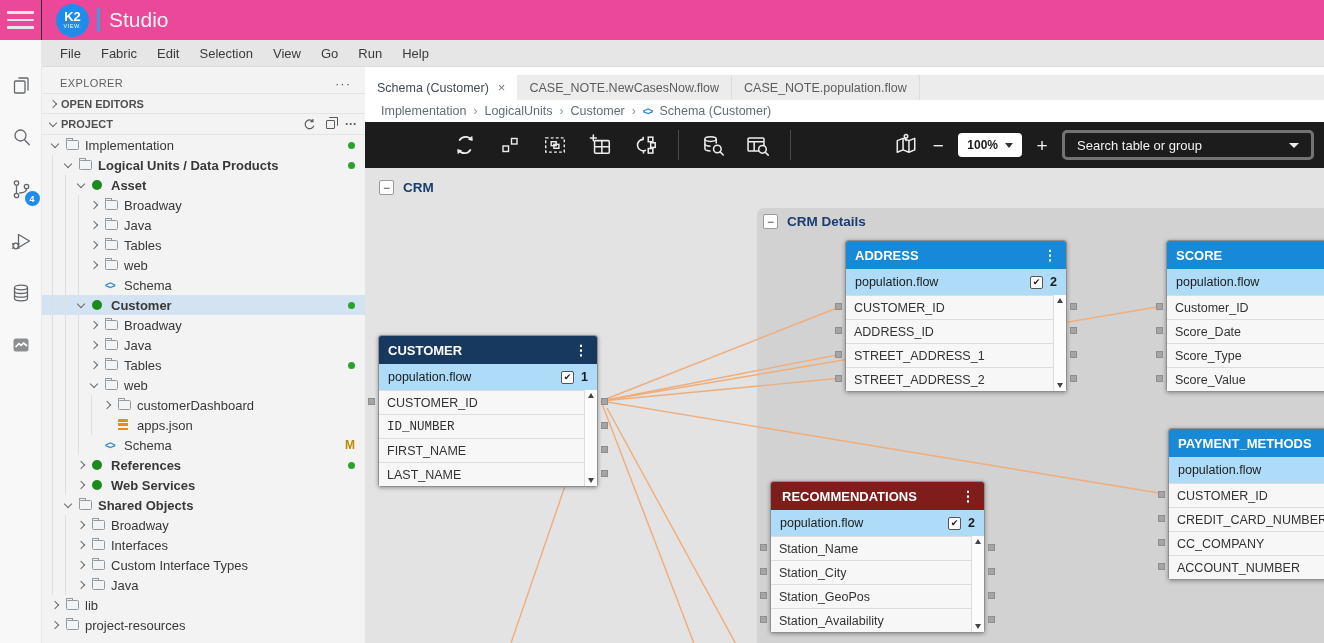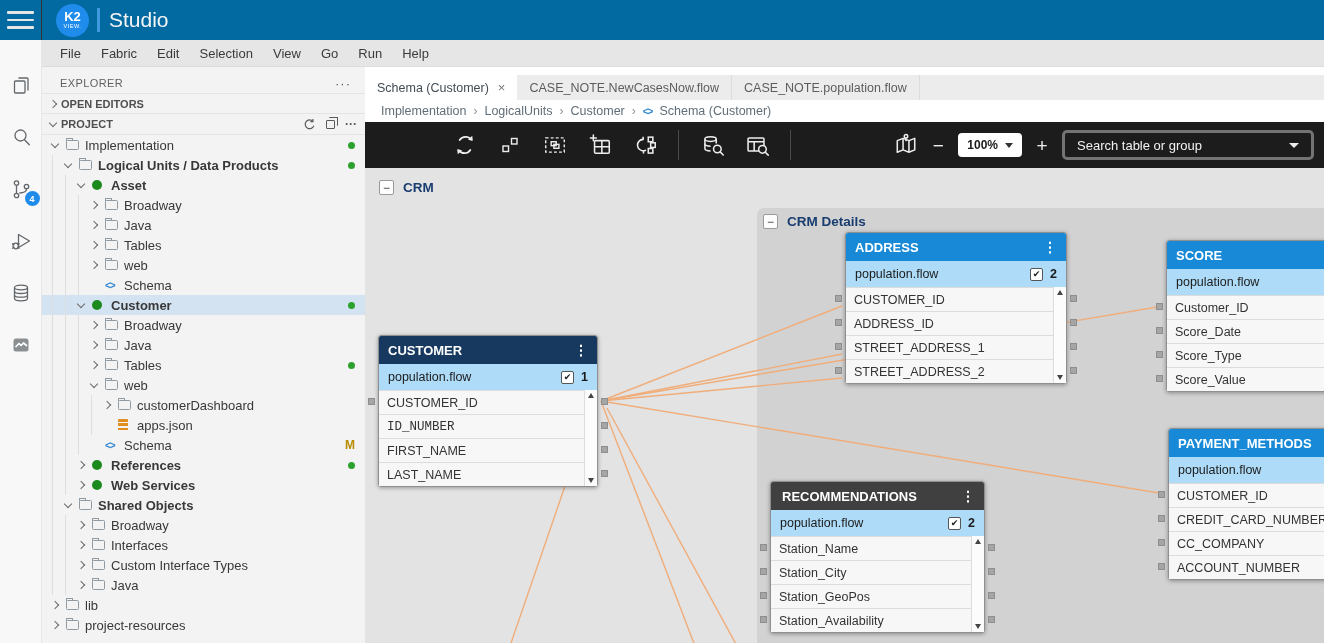--- a/index.html
+++ b/index.html
@@ -1,20 +1,20 @@
 <!DOCTYPE html>
 <html><head>
 <meta charset="utf-8">
 <style>
   * { margin:0; padding:0; box-sizing:border-box; }
   html,body { width:1324px; height:643px; overflow:hidden; font-family:"Liberation Sans", sans-serif; background:#fff; }
   body { position:relative; }
 
   
-  .topbar { position:absolute; left:0; top:0; width:1324px; height:40px; background:#0369a1; display:flex; align-items:center; }
+  .topbar { position:absolute; left:0; top:0; width:1324px; height:40px; background:#ec4899; display:flex; align-items:center; }
   .hamburger { width:42px; height:40px; display:flex; flex-direction:column; justify-content:center; gap:5px; padding:0 7px; border-right:1px solid #333; cursor:pointer; }
   .hamburger span { display:block; height:2.5px; background:#e6e6e6; border-radius:1px; }
   .logo-wrap { display:flex; align-items:center; margin-left:14px; }
   .k2circle { width:33px; height:33px; border-radius:50%; background:#1f8ceb; color:#fff; display:flex; flex-direction:column; align-items:center; justify-content:center; line-height:1; }
   .k2circle .l1 { font-size:13px; font-weight:bold; }
   .k2circle .l2 { font-size:5.5px; letter-spacing:.5px; margin-top:1px; }
   .blue-sep { width:3px; height:24px; background:#3f9ae0; margin:0 9px 0 8px; }
   .product { color:#f5f5f5; font-size:21px; }
 
   
@@ -620,21 +620,21 @@
             <span class="tri-up"></span>
             <span class="tri-dn"></span>
           </div>
         </div>
         <div class="conn" style="left: -11px; top: 62px;"></div>
         <div class="conn" style="right: -11px; top: 62px;"></div>
         <div class="conn" style="right: -11px; top: 86px;"></div>
         <div class="conn" style="right: -11px; top: 110px;"></div>
         <div class="conn" style="right: -11px; top: 134px;"></div>
       </div>
-      <div class="dtable" style="left: 480px; top: 64px; width: 222px;">
+      <div class="dtable" style="left: 480px; top: 72px; width: 222px;">
         <div class="dt-hd" style="background: rgb(23, 137, 214);">
           <span>ADDRESS</span>
           <span class="kebab">⋮</span>
         </div>
         <div class="dt-flow" style="background: rgb(174, 220, 248);">
           <span>population.flow</span>
           <span class="cbx">✔</span>
           <span class="cbx-count">2</span>
         </div>
         <div class="dt-fields">
@@ -668,21 +668,21 @@
           <div class="frow">Score_Date</div>
           <div class="frow">Score_Type</div>
           <div class="frow">Score_Value</div>
         </div>
         <div class="conn" style="left: -11px; top: 62px;"></div>
         <div class="conn" style="left: -11px; top: 86px;"></div>
         <div class="conn" style="left: -11px; top: 110px;"></div>
         <div class="conn" style="left: -11px; top: 134px;"></div>
       </div>
       <div class="dtable" style="left: 405px; top: 313px; width: 215px;">
-        <div class="dt-hd" style="background: #404040; padding-left: 11px;">
+        <div class="dt-hd" style="background: #7f1d1d; padding-left: 11px;">
           <span>RECOMMENDATIONS</span>
           <span class="kebab">⋮</span>
         </div>
         <div class="dt-flow" style="background: rgb(174, 220, 248);">
           <span>population.flow</span>
           <span class="cbx">✔</span>
           <span class="cbx-count">2</span>
         </div>
         <div class="dt-fields">
           <div class="frow" style="margin-right: 13px;">Station_Name</div>

